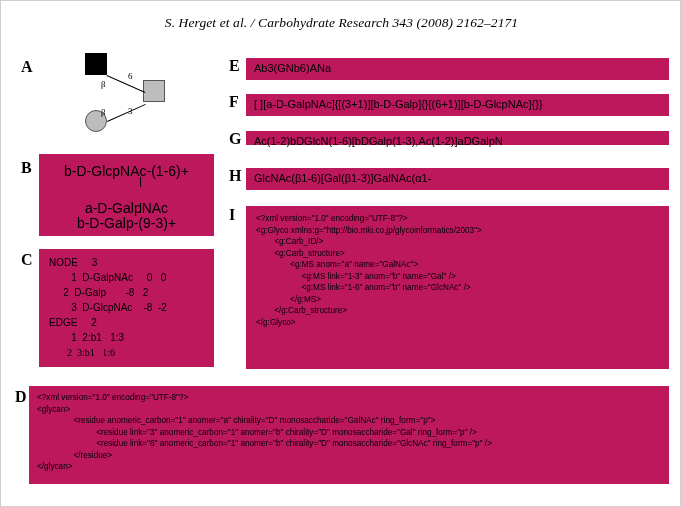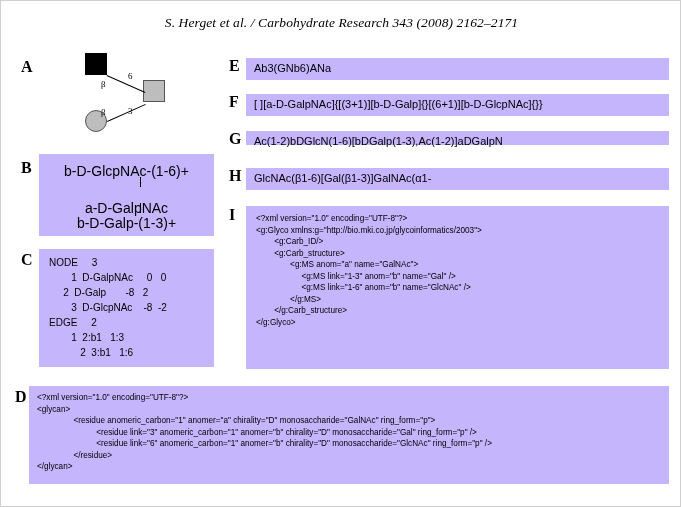--- a/index.html
+++ b/index.html
@@ -33,21 +33,21 @@
     letter-spacing: 0.1px;
   }
   .panel-letter {
     position: absolute;
     font-family: "Liberation Serif", serif;
     font-weight: bold;
     font-size: 16px;
   }
   .box {
     position: absolute;
-    background: #c4b5fd;
+    background: #be185d;
     box-sizing: border-box;
   }
   .code {
     font-family: "Liberation Sans", sans-serif;
     font-size: 8.2px;
     line-height: 11.5px;
     white-space: pre;
   }
 
   
@@ -161,32 +161,32 @@
     <div class="tiny" style="left:57px; top:53px;">3</div>
     <div class="tiny" style="left:30px; top:54px;">β</div>
   </div>
 
   <div class="panel-letter" style="left:20px; top:158px;">B</div>
   <div id="panelB-box" class="box">
     <div class="b-line" style="top:9px;">b-D-GlcpNAc-(1-6)+</div>
     <div class="b-bar" style="top:23px; height:10px;"></div>
     <div class="b-line" style="top:46px;">a-D-GalpNAc</div>
     <div class="b-bar" style="top:49px; height:10px;"></div>
-    <div class="b-line" style="top:61px;">b-D-Galp-(1-3)+</div>
+    <div class="b-line" style="top:61px;">b-D-Galp-(9-3)+</div>
   </div>
 
   <div class="panel-letter" style="left:20px; top:250px;">C</div>
   <div id="panelC-box" class="box">
     <div class="c-row" style="left:10px; top:8px;">NODE     3</div>
     <div class="c-row" style="left:10px; top:23px;">        1  D-GalpNAc     0   0</div>
     <div class="c-row" style="left:2px; top:38px;text-align:center;">        2  D-Galp       -8   2</div>
     <div class="c-row" style="left:10px; top:53px;">        3  D-GlcpNAc    -8  -2</div>
     <div class="c-row" style="left:10px; top:68px;">EDGE     2</div>
     <div class="c-row" style="left:10px; top:83px;">        1  2:b1   1:3</div>
-    <div class="c-row" style="left:19px; top:98px;">        2  3:b1   1:6</div>
+    <div class="c-row" style="left:8px; top:98px;font-family:Liberation Serif, serif;">        2  3:b1   1:6</div>
   </div>
 
   <div class="panel-letter" style="left:14px; top:387px;">D</div>
   <div id="panelD-box" class="box">
     <div class="code" style="position:absolute; left:8px; top:6px;">&lt;?xml version="1.0" encoding="UTF-8"?&gt;
 &lt;glycan&gt;
                 &lt;residue anomeric_carbon="1" anomer="a" chirality="D" monosaccharide="GalNAc" ring_form="p"&gt;
                           &lt;residue link="3" anomeric_carbon="1" anomer="b" chirality="D" monosaccharide="Gal" ring_form="p" /&gt;
                           &lt;residue link="6" anomeric_carbon="1" anomer="b" chirality="D" monosaccharide="GlcNAc" ring_form="p" /&gt;
                 &lt;/residue&gt;

